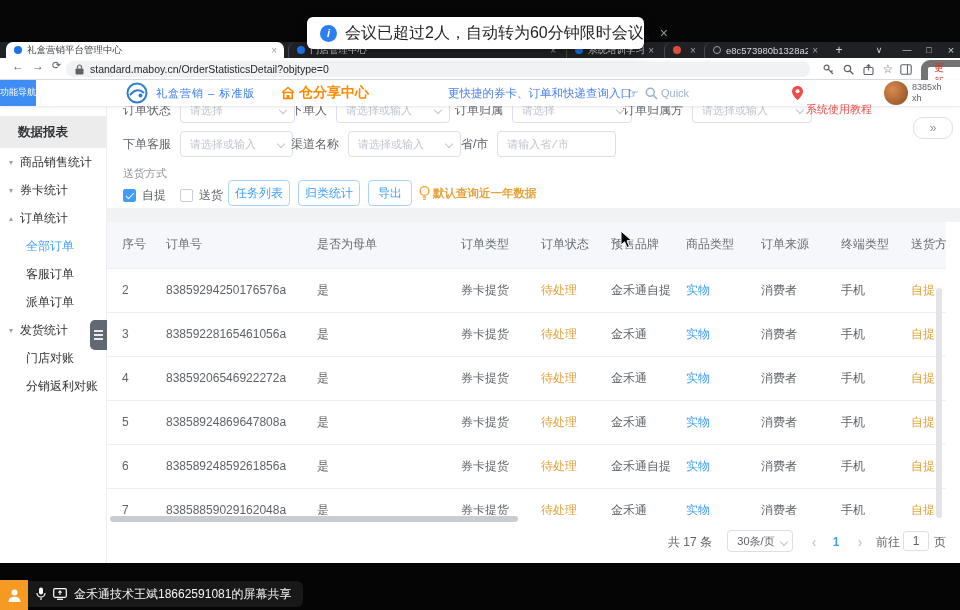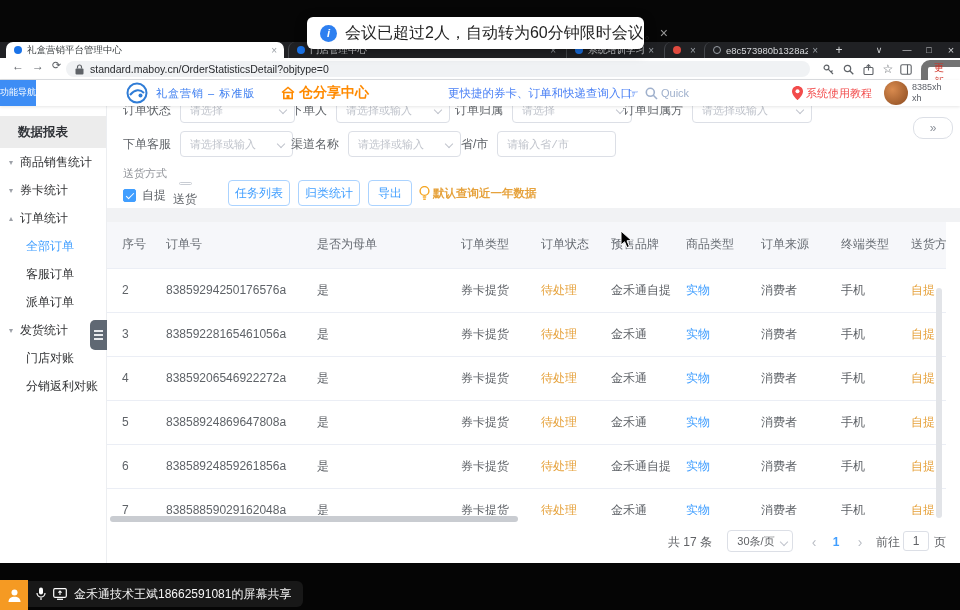--- a/index.html
+++ b/index.html
@@ -36,21 +36,21 @@
   .fnnav{position:absolute;left:0;top:0;width:36px;height:26px;background:#3d8df5;color:#fff;font-size:9px;
          line-height:1.25;display:flex;align-items:center;justify-content:center;text-align:center;}
   .brand{position:absolute;left:156px;top:0;height:26px;display:flex;align-items:center;
          font-size:11px;font-weight:normal;color:#3a7cf0;letter-spacing:1px;white-space:nowrap;text-align:right;}
   .sharecenter{position:absolute;left:281px;top:0;height:26px;display:flex;align-items:center;gap:4px;
                color:#ff8a00;font-size:14px;font-weight:bold;white-space:nowrap;}
   .quickentry{position:absolute;left:448px;top:0;height:26px;display:flex;align-items:center;
               font-size:11.5px;color:#4a80f5;white-space:nowrap;}
   .pointer{position:absolute;left:627px;top:0;height:26px;display:flex;align-items:center;color:#4a80f5;font-size:13px;}
   .quick{position:absolute;left:661px;top:0;height:26px;display:flex;align-items:center;color:#9fb0cc;font-size:11px;}
-  .tutorial{position:absolute;left:806px;top:0;height:26px;display:flex;align-items:center;color:#f24b4b;font-size:11px;}
+  .tutorial{position:absolute;left:806px;top:16px;height:26px;display:flex;align-items:center;color:#f24b4b;font-size:11px;}
   .avatar{position:absolute;left:884px;top:1px;width:24px;height:24px;border-radius:50%;
           background:radial-gradient(circle at 35% 35%, #d98b4f, #8a4a1f);}
   .uname{position:absolute;left:912px;top:2px;font-size:9px;color:#5a5e66;line-height:1.2;}
   
   .sidebar{position:absolute;left:0;top:106px;width:107px;height:457px;background:#fff;border-right:1px solid #eceef1;box-sizing:border-box;}
   .sbtitle{margin-top:10px;height:32px;background:#ececec;display:flex;align-items:center;padding-left:18px;
            font-size:12.5px;font-weight:bold;color:#2f3237;}
   .sbitem{height:28px;display:flex;align-items:center;font-size:12px;color:#303133;padding-left:20px;position:relative;}
   .sbitem .arr{position:absolute;left:9px;font-size:8px;color:#9da1a8;}
   .sbitem.sub{padding-left:26px;}
@@ -331,21 +331,21 @@
         <i></i>
         <i></i>
       </div>
   </div>
 
   <div class="dlabel">送货方式</div>
   <div class="cbwrap" style="left:123px;">
     <span class="cbox on"></span>
     <span class="cblabel">自提</span>
   </div>
-  <div class="cbwrap" style="left:173px;flex-direction:column;">
+  <div class="cbwrap" style="left:180px;">
     <span class="cbox"></span>
     <span class="cblabel">送货</span>
   </div>
   <div class="btn" style="left:228px;width:62px;">任务列表</div>
   <div class="btn" style="left:298px;width:62px;">归类统计</div>
   <div class="btn" style="left:368px;width:44px;">导出</div>
   <svg width="11" height="15" viewBox="0 0 11 15" style="position:absolute;left:419px;top:186px;">
     <circle cx="5.5" cy="5" r="4.4" fill="none" stroke="#f5a623" stroke-width="1.4"></circle>
     <line x1="3.8" y1="11" x2="7.2" y2="11" stroke="#f5a623" stroke-width="1.4"></line>
     <line x1="4.2" y1="13.2" x2="6.8" y2="13.2" stroke="#f5a623" stroke-width="1.4"></line>

